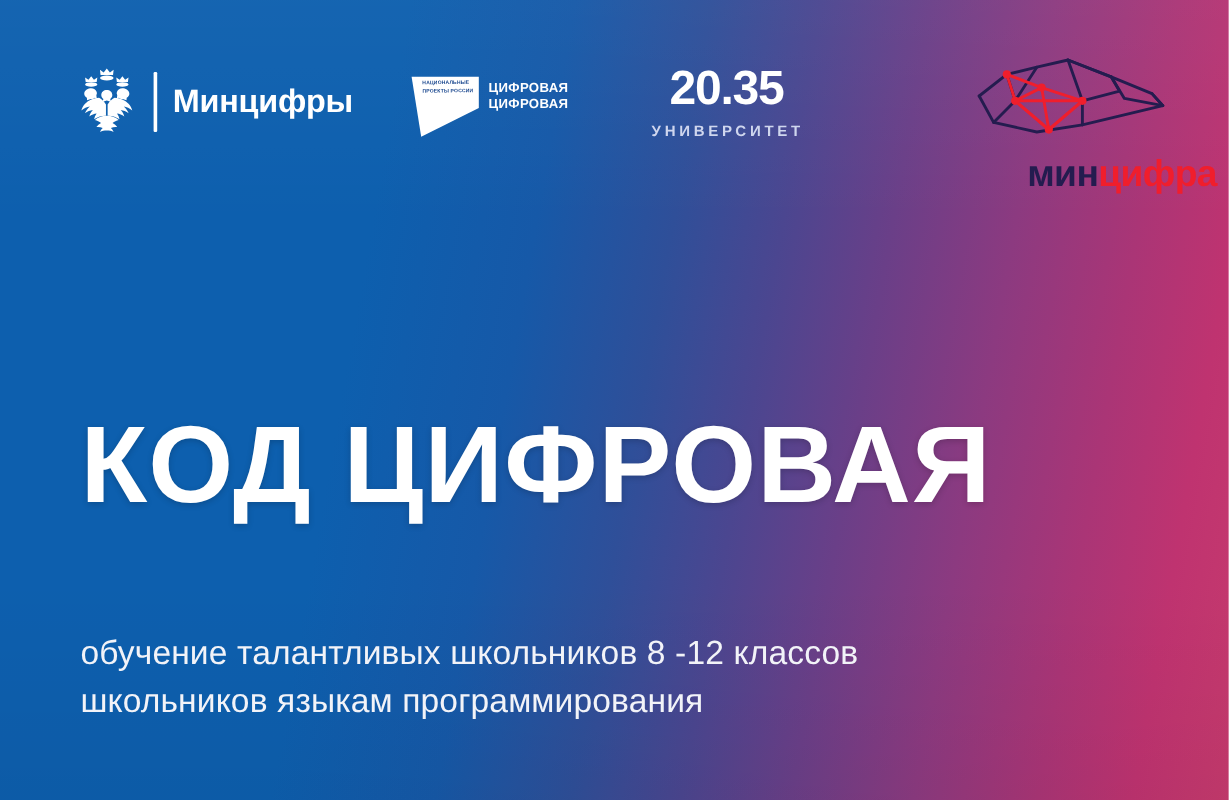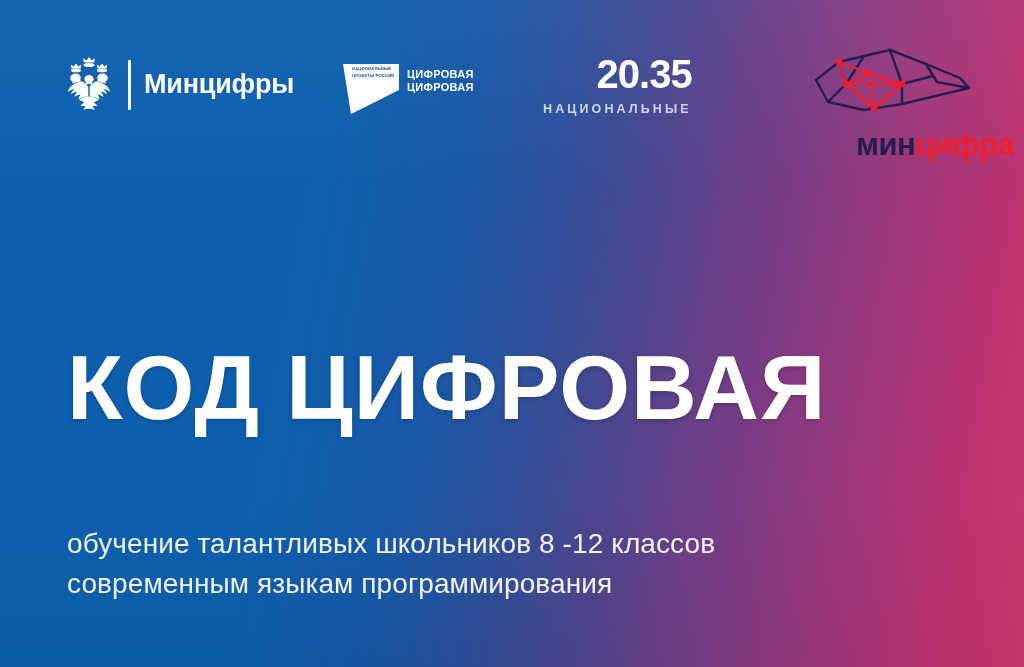--- a/index.html
+++ b/index.html
@@ -121,21 +121,21 @@
     line-height: 1.18;
     letter-spacing: 0.3px;
     white-space: nowrap;
   }
 
   
   .logo-2035 {
     position: absolute;
     left: 541px;
     top: 10px;
-    text-align: right;
+    text-align: center;
   }
   .logo-2035 .num {
     color: #ffffff;
     font-size: 40px;
     font-weight: 700;
     letter-spacing: -1px;
     line-height: 1;
     display: block;
   }
   .logo-2035 .uni {
@@ -248,21 +248,21 @@
       </svg>
       <div class="flag-label">НАЦИОНАЛЬНЫЕ ПРОЕКТЫ РОССИИ</div>
       <div class="ce-words">
         <div>ЦИФРОВАЯ</div>
         <div>ЦИФРОВАЯ</div>
       </div>
     </div>
 
     <div class="logo-2035">
       <span class="num">20.35</span>
-      <span class="uni">НАЦИОНАЛЬНЫЕ</span>
+      <span class="uni">УНИВЕРСИТЕТ</span>
     </div>
 
     <div class="logo-mincifra">
       <svg class="net" viewBox="0 0 190 90" aria-hidden="true">
         <g stroke="#241c4f" stroke-width="2.4" fill="none" stroke-linejoin="round" stroke-linecap="round">
           <path d="M10 44 L33 26 L58 20 L84 14 L120 28 L154 42 L163 52"></path>
           <path d="M10 44 L22 66 L58 74 L96 68"></path>
           <path d="M33 26 L40 48 L22 66"></path>
           <path d="M84 14 L96 48 L96 68"></path>
           <path d="M84 14 L120 28 L127 40 L96 48"></path>
@@ -289,16 +289,16 @@
         <span class="wm-dark">мин</span><span class="wm-red">цифра</span>
       </div>
     </div>
 
   </div>
 
   <div class="headline">КОД ЦИФРОВАЯ</div>
 
   <div class="subtitle">
     <span class="line">обучение талантливых школьников 8 -12 классов</span>
-    <span class="line">современным языкам программирования</span>
+    <span class="line">школьников языкам программирования</span>
   </div>
 
 </div>
 
 </body></html>

